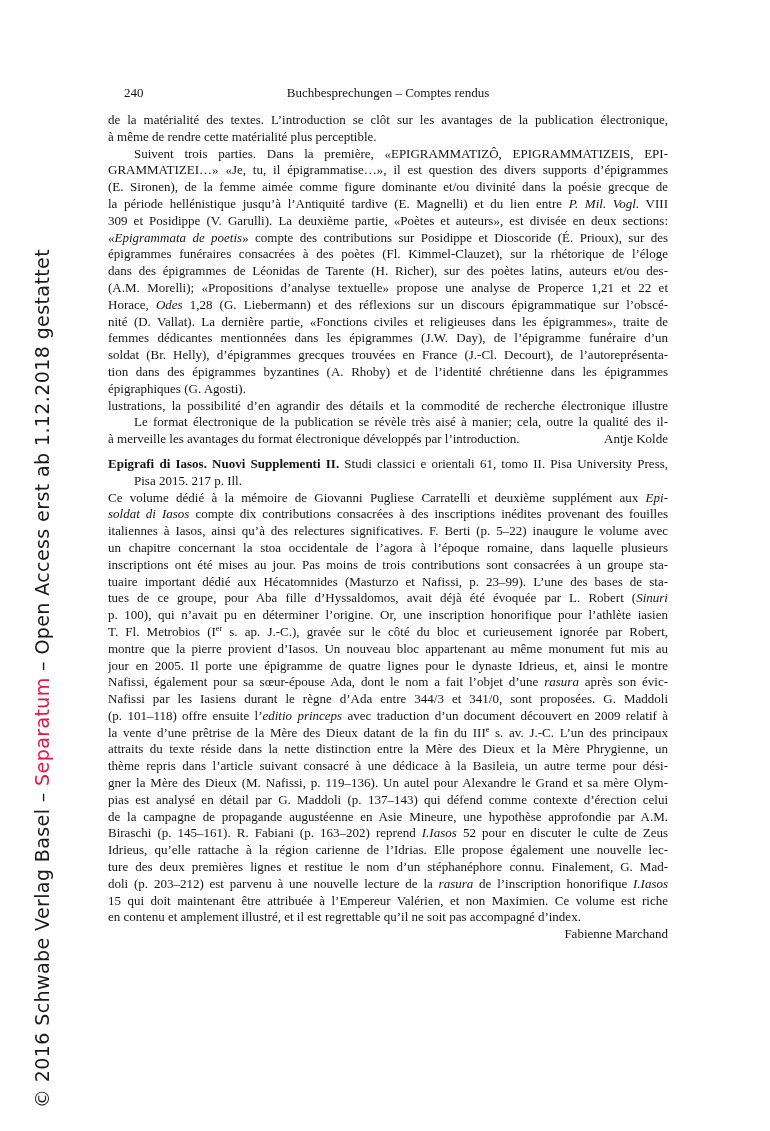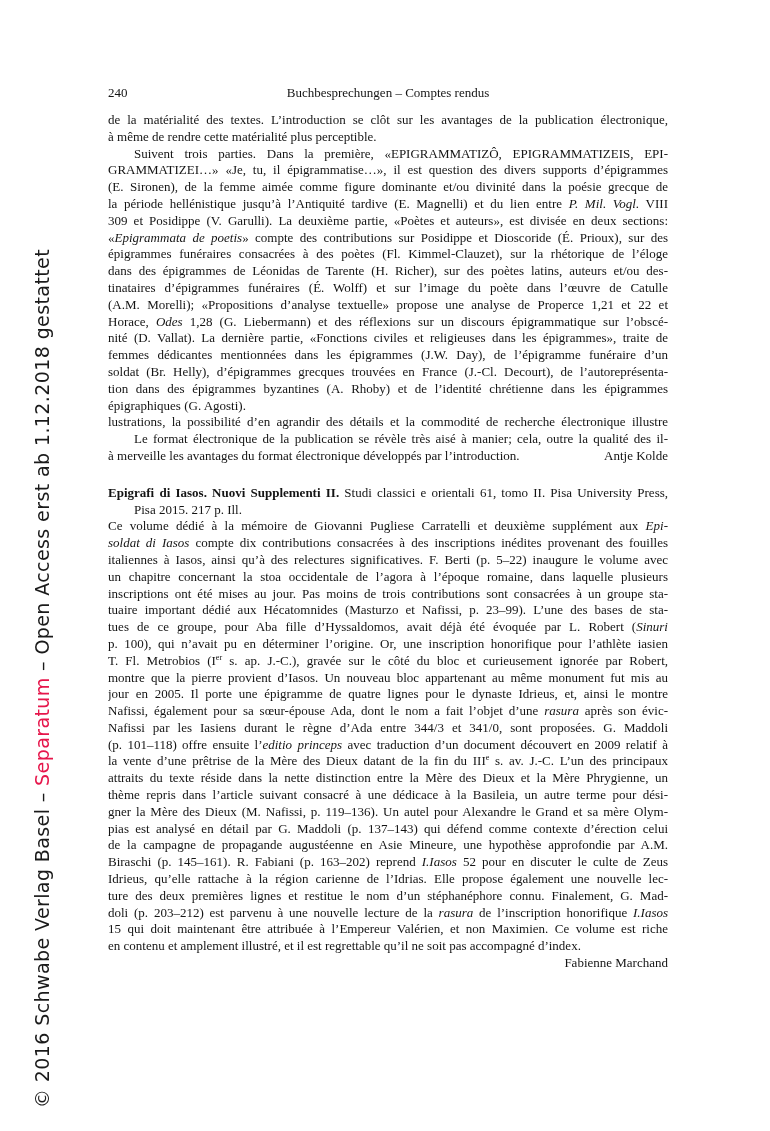--- a/index.html
+++ b/index.html
@@ -29,35 +29,35 @@
     position: absolute;
     left: 108px; top: 84px;
     width: 560px;
   }
   .running-head {
     position: relative;
     height: 17px; line-height: 17px;
     font-size: 13px;
     margin-bottom: 11px;
   }
-  .running-head .num { position: absolute; left: 0; top: 0; }
+  .running-head .num { position: absolute; left: 16px; top: 0; }
   .running-head .title { text-align: center; }
 
   .blocks { font-size: 13px; }
   .line {
     height: 16.8px;
     line-height: 16.8px;
     overflow: hidden;
     hyphens: none;
   }
   .line.j { text-align: justify; text-align-last: justify; }
   .line.ind { padding-left: 26px; }
   .line.sig { display: flex; justify-content: space-between; }
   .line.sig .name { text-align: left; white-space: nowrap; }
-  .block.gap { margin-top: 20px; }
+  .block.gap { margin-top: 8px; }
   .blocks i { }
   .blocks b { font-weight: bold; }
   .blocks sup { font-size: 0.62em; line-height: 0; vertical-align: super; }
 </style>
 </head>
 <body>
 
 <div class="sidebar-strip">
   <span>© 2016 Schwabe Verlag Basel – </span><span style="color: rgb(230, 22, 75);">Separatum</span><span> – Open Access erst ab 1.12.2018 gestattet</span>
 </div>
@@ -74,21 +74,20 @@
       </div>
       <div class="block">
         <div class="line ind j">Suivent trois parties. Dans la première, «EPIGRAMMATIZÔ, EPIGRAMMATIZEIS, EPI-</div>
         <div class="line j">GRAMMATIZEI…» «Je, tu, il épigrammatise…», il est question des divers supports d’épigrammes</div>
         <div class="line j">(E. Sironen), de la femme aimée comme figure dominante et/ou divinité dans la poésie grecque de</div>
         <div class="line j">la période hellénistique jusqu’à l’Antiquité tardive (E. Magnelli) et du lien entre <i>P. Mil. Vogl.</i> VIII</div>
         <div class="line j">309 et Posidippe (V. Garulli). La deuxième partie, «Poètes et auteurs», est divisée en deux sections:</div>
         <div class="line j">«<i>Epigrammata de poetis</i>» compte des contributions sur Posidippe et Dioscoride (É. Prioux), sur des</div>
         <div class="line j">épigrammes funéraires consacrées à des poètes (Fl. Kimmel-Clauzet), sur la rhétorique de l’éloge</div>
         <div class="line j">dans des épigrammes de Léonidas de Tarente (H. Richer), sur des poètes latins, auteurs et/ou des-</div>
-        <div class="line j">tinataires d’épigrammes funéraires (É. Wolff) et sur l’image du poète dans l’œuvre de Catulle</div>
         <div class="line j">(A.M. Morelli); «Propositions d’analyse textuelle» propose une analyse de Properce 1,21 et 22 et</div>
         <div class="line j">Horace, <i>Odes</i> 1,28 (G. Liebermann) et des réflexions sur un discours épigrammatique sur l’obscé-</div>
         <div class="line j">nité (D. Vallat). La dernière partie, «Fonctions civiles et religieuses dans les épigrammes», traite de</div>
         <div class="line j">femmes dédicantes mentionnées dans les épigrammes (J.W. Day), de l’épigramme funéraire d’un</div>
         <div class="line j">soldat (Br. Helly), d’épigrammes grecques trouvées en France (J.-Cl. Decourt), de l’autoreprésenta-</div>
         <div class="line j">tion dans des épigrammes byzantines (A. Rhoby) et de l’identité chrétienne dans les épigrammes</div>
         <div class="line">épigraphiques (G. Agosti).</div>
       </div>
       <div class="block">
         <div class="line j">lustrations, la possibilité d’en agrandir des détails et la commodité de recherche électronique illustre</div>

